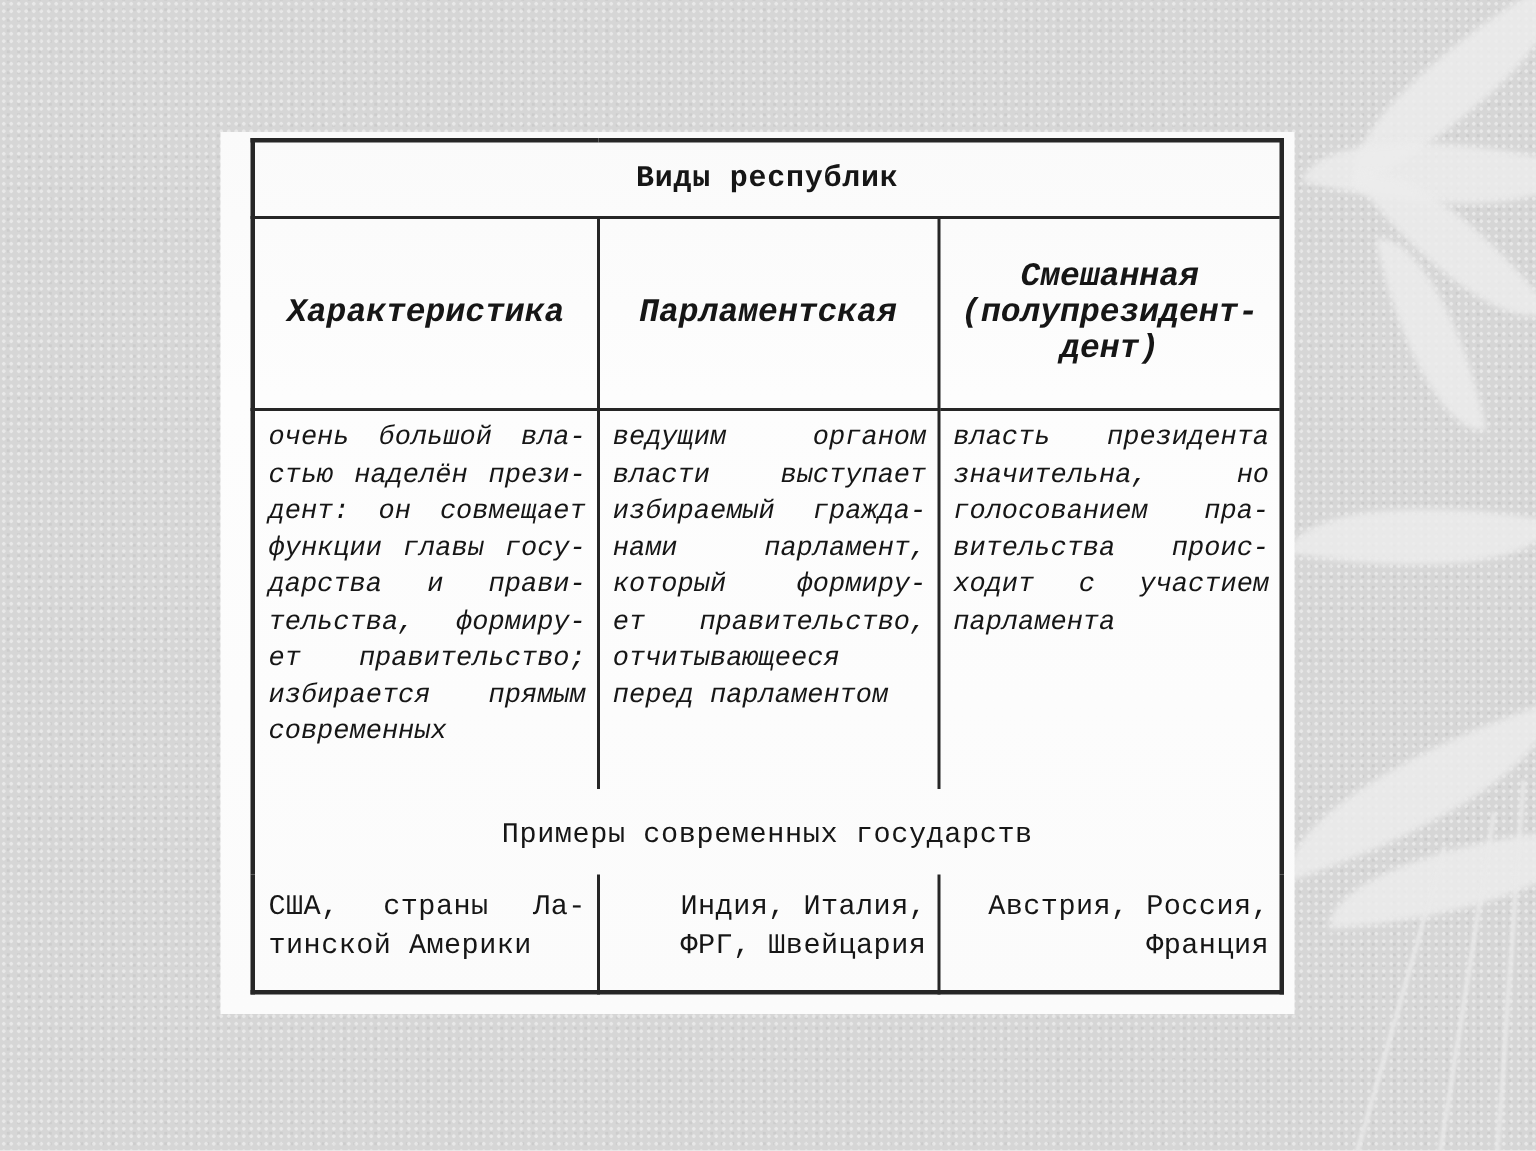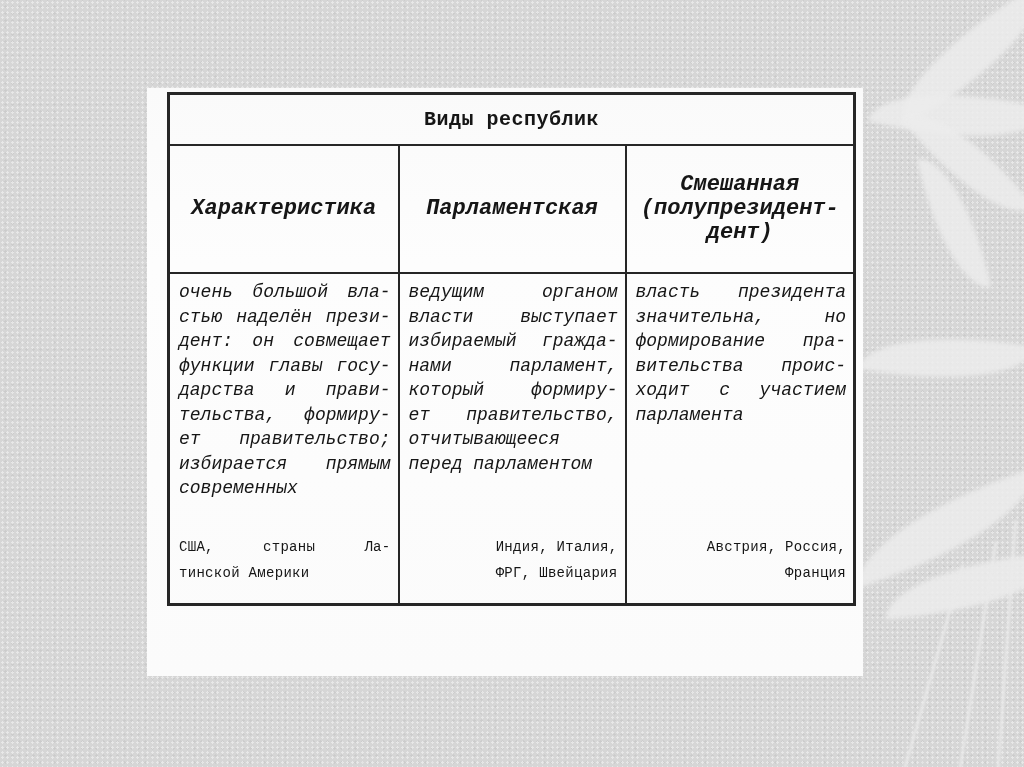--- a/index.html
+++ b/index.html
@@ -59,21 +59,21 @@
   tr.colheads th:not(:last-child) { border-right:2px solid #262626; }
 
   tr.section td {
     height:53px; text-align:center; vertical-align:middle;
     font-size:19px; letter-spacing:.4px; padding-top:3px;
   }
 
   tr.body td { vertical-align:top; padding:6px 7px 0 9px; }
   tr.body td:not(:last-child) { border-right:2px solid #262626;margin-top:32px; }
   tr.chars td { height:246px; font-style:italic; font-size:18px; line-height:24.5px; }
-  tr.examples td { height:69px; font-size:14px; line-height:26px; padding-top:8px; letter-spacing:.3px; }
+  tr.examples td { height:69px; font-size:19px; line-height:26px; padding-top:8px; letter-spacing:.3px; }
 
   .just div { text-align:justify; text-align-last:justify; }
   .just div.ln-last { text-align-last:left; }
   .plain div { text-align:right; }
   .centerlines div { text-align:center; }
 </style>
 </head>
 <body>
 
 <div class="slide">
@@ -127,25 +127,28 @@
               <div>избираемый гражда-</div>
               <div>нами парламент,</div>
               <div>который формиру-</div>
               <div>ет правительство,</div>
               <div>отчитывающееся</div>
               <div class="ln-last">перед парламентом</div>
             </td>
         <td class="just">
               <div>власть президента</div>
               <div>значительна, но</div>
-              <div>формирование пра-</div>
+              <div>голосованием пра-</div>
               <div>вительства проис-</div>
               <div>ходит с участием</div>
               <div class="ln-last">парламента</div>
             </td>
+      </tr>
+      <tr class="section">
+        <td colspan="3">Примеры современных государств</td>
       </tr>
       <tr class="body examples">
         <td class="just">
               <div>США, страны Ла-</div>
               <div class="ln-last">тинской Америки</div>
             </td>
         <td class="plain">
               <div>Индия, Италия,</div>
               <div class="ln-last">ФРГ, Швейцария</div>
             </td>

